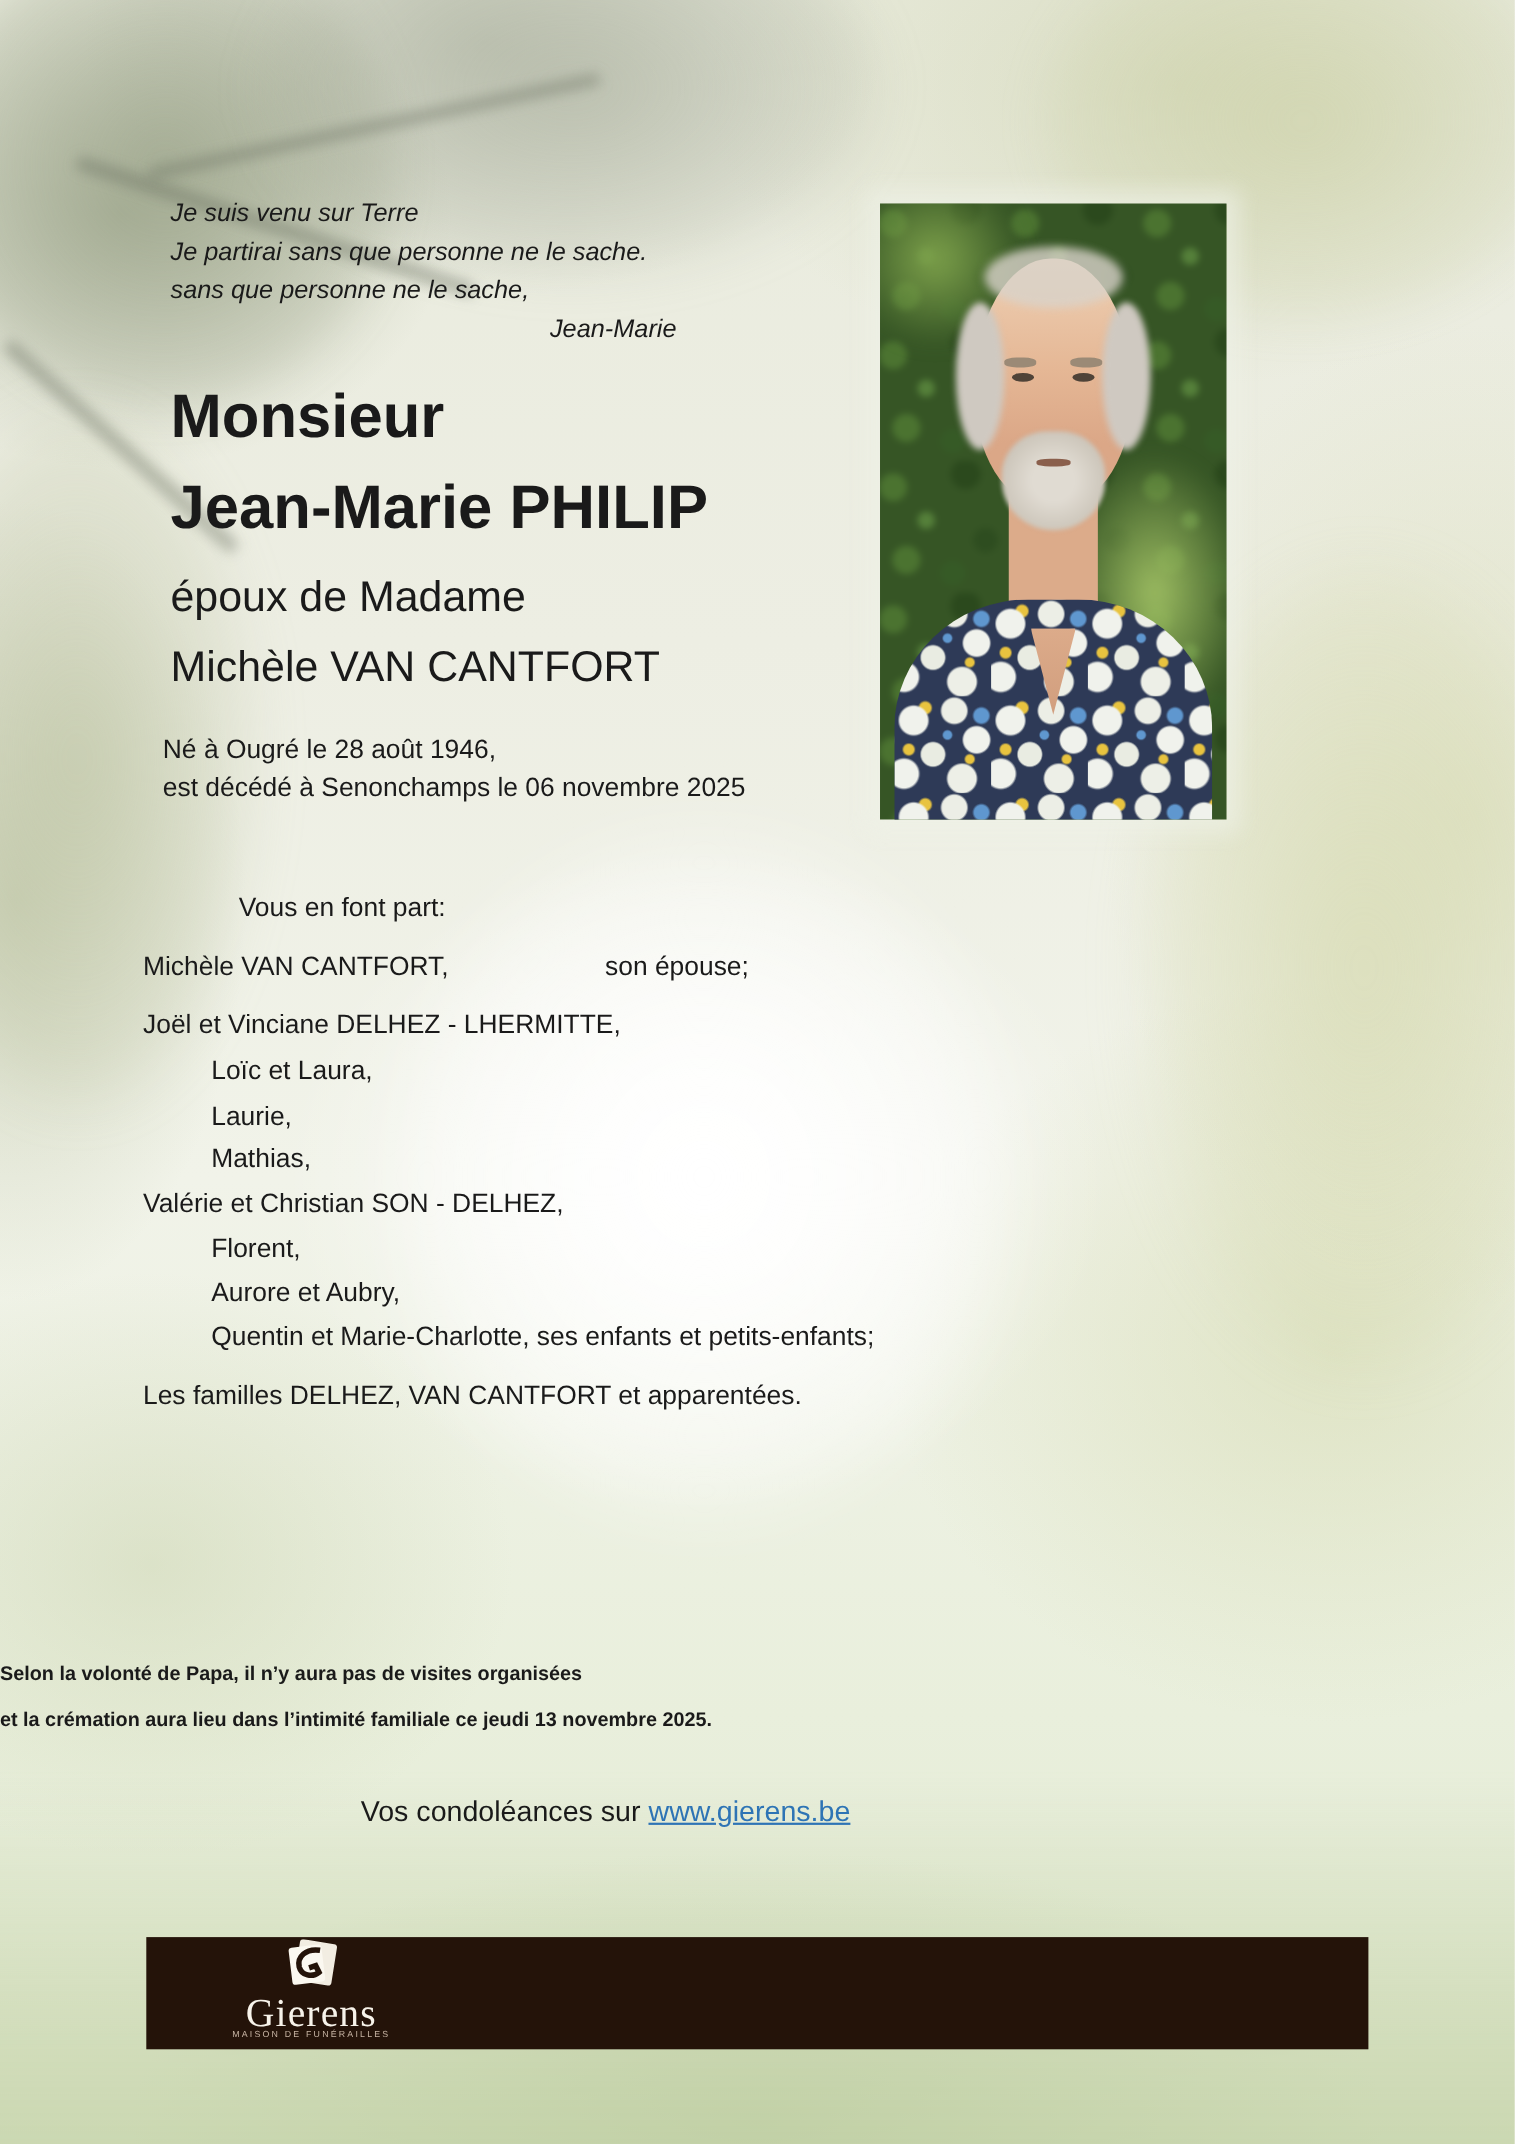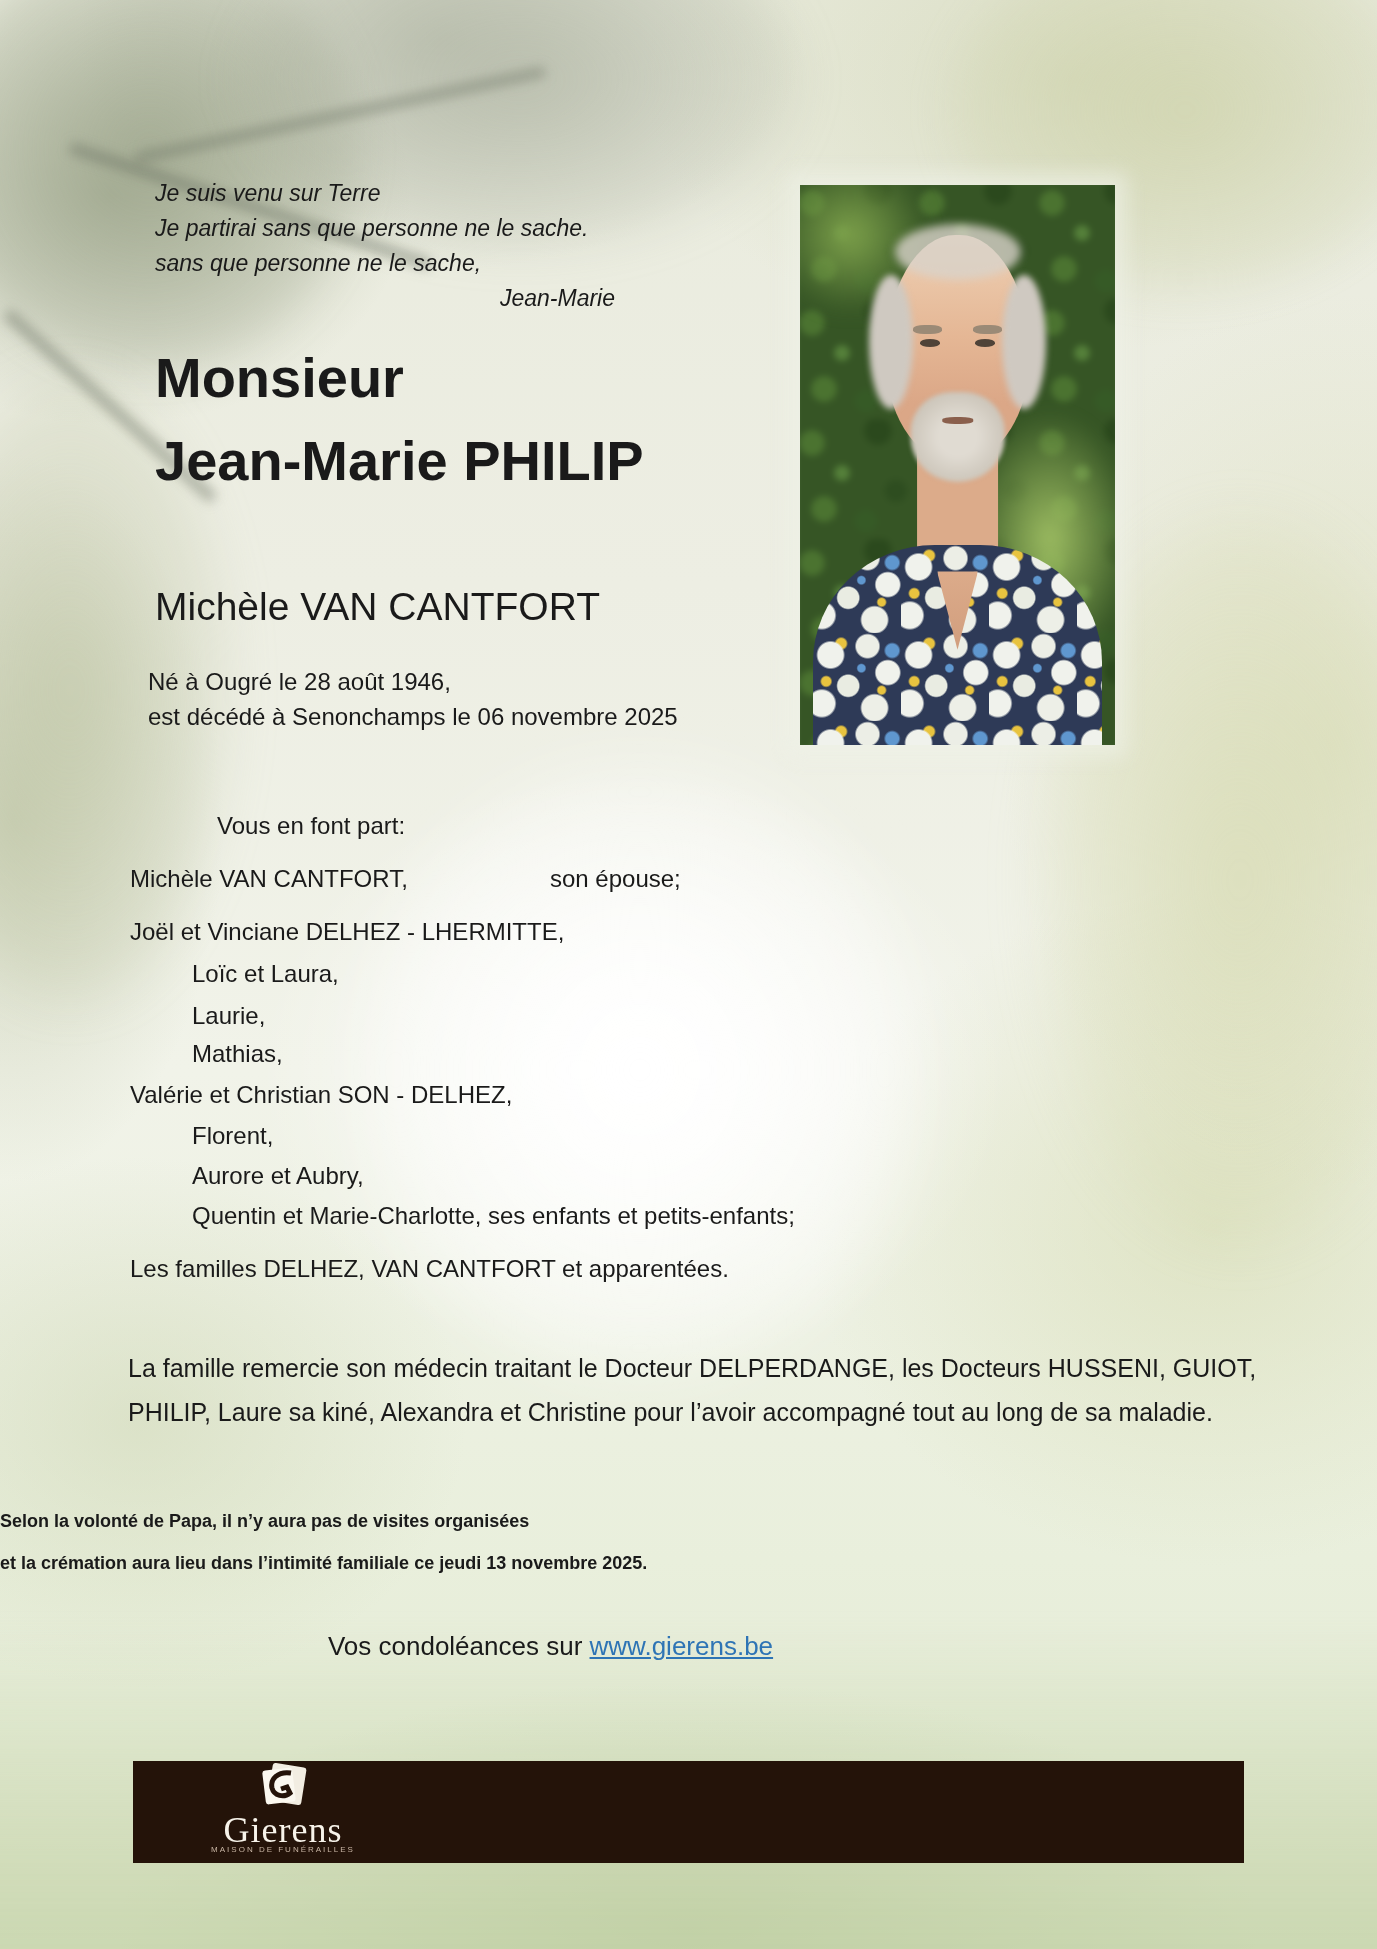--- a/index.html
+++ b/index.html
@@ -130,20 +130,21 @@
 
   <div class="quote">
     <div>Je suis venu sur Terre</div>
     <div>Je partirai sans que personne ne le sache.</div>
     <div>sans que personne ne le sache,</div>
     <div class="sig">Jean-Marie</div>
   </div>
 
   <div class="t-monsieur">Monsieur</div>
   <div class="t-name">Jean-Marie PHILIP</div>
+  <div class="t-epoux">époux de Madame</div>
   <div class="t-michele">Michèle VAN CANTFORT</div>
   <div class="t-birth">Né à Ougré le 28 août 1946,</div>
   <div class="t-death">est décédé à Senonchamps le 06 novembre 2025</div>
 
   <div class="photo">
     <div class="hedge"></div>
     <div class="sunpatch"></div>
     <div class="sunpatch2"></div>
     <div class="neck"></div>
     <div class="shirt"></div>
@@ -187,21 +188,20 @@
   <div class="entry r7 ind">
     <span>Aurore et Aubry,</span>
   </div>
   <div class="entry r8 ind">
     <span>Quentin et Marie-Charlotte,</span>
     <span class="rel" style="left:358px;">ses enfants et petits-enfants;</span>
   </div>
 
   <div class="families">Les familles DELHEZ, VAN CANTFORT et apparentées.</div>
 
-  <div class="thanks">La famille remercie son médecin traitant le Docteur DELPERDANGE, les Docteurs HUSSENI, GUIOT, PHILIP, Laure sa kiné, Alexandra et Christine pour l’avoir accompagné tout au long de sa maladie.</div>
 
   <div class="ceremony">
     <div>Selon la volonté de Papa, il n’y aura pas de visites organisées</div>
     <div>et la crémation aura lieu dans l’intimité familiale ce jeudi 13 novembre 2025.</div>
   </div>
 
   <div class="condol">
     <span>Vos condoléances sur </span><a>www.gierens.be</a>
   </div>
 

